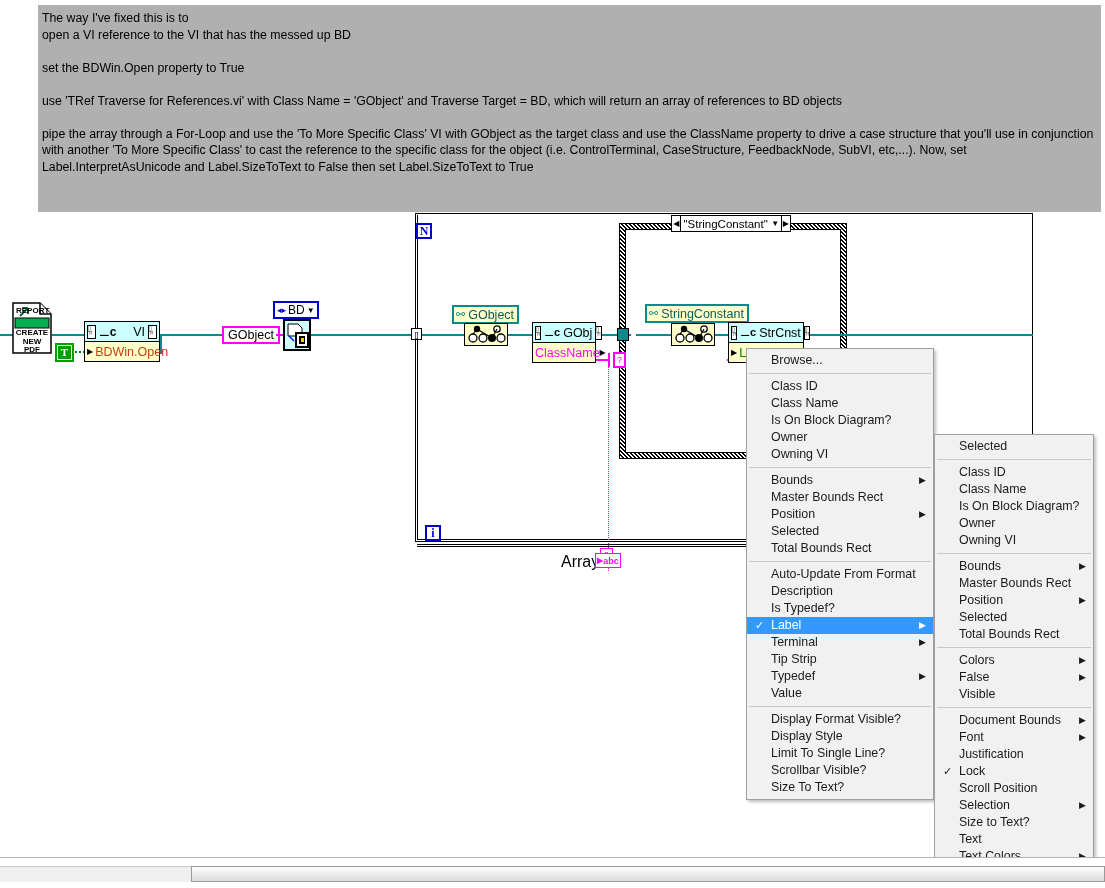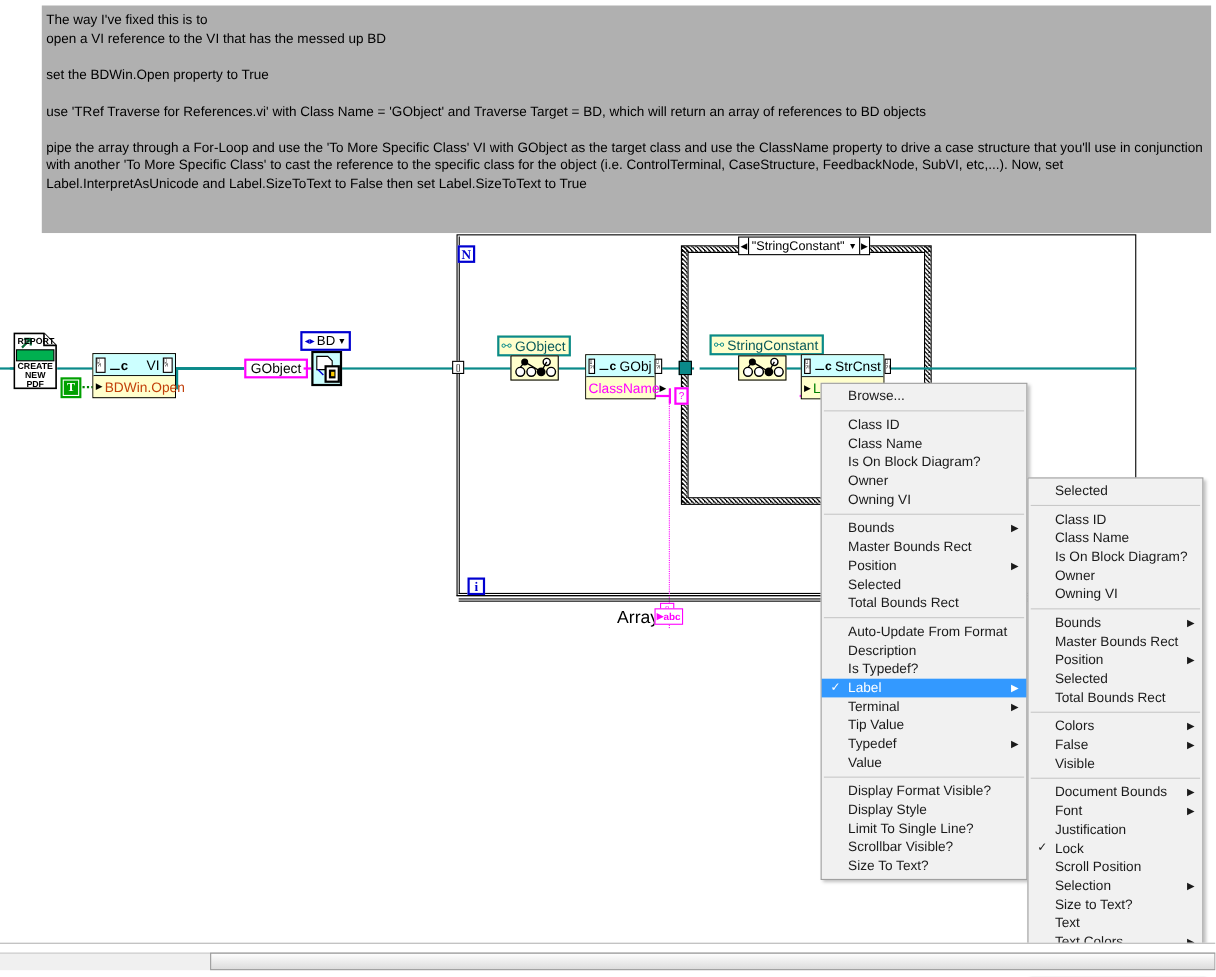--- a/index.html
+++ b/index.html
@@ -356,21 +356,21 @@
       <div class="mi"><span>Master Bounds Rect</span></div>
       <div class="mi"><span>Position</span><span class="sub">▶</span></div>
       <div class="mi"><span>Selected</span></div>
       <div class="mi"><span>Total Bounds Rect</span></div>
       <div class="sep"></div>
       <div class="mi"><span>Auto-Update From Format</span></div>
       <div class="mi"><span>Description</span></div>
       <div class="mi"><span>Is Typedef?</span></div>
       <div class="mi sel"><span class="chk">✓</span><span>Label</span><span class="sub">▶</span></div>
       <div class="mi"><span>Terminal</span><span class="sub">▶</span></div>
-      <div class="mi"><span>Tip Value</span></div>
+      <div class="mi"><span>Tip Strip</span></div>
       <div class="mi"><span>Typedef</span><span class="sub">▶</span></div>
       <div class="mi"><span>Value</span></div>
       <div class="sep"></div>
       <div class="mi"><span>Display Format Visible?</span></div>
       <div class="mi"><span>Display Style</span></div>
       <div class="mi"><span>Limit To Single Line?</span></div>
       <div class="mi"><span>Scrollbar Visible?</span></div>
       <div class="mi"><span>Size To Text?</span></div>
     </div>
 

